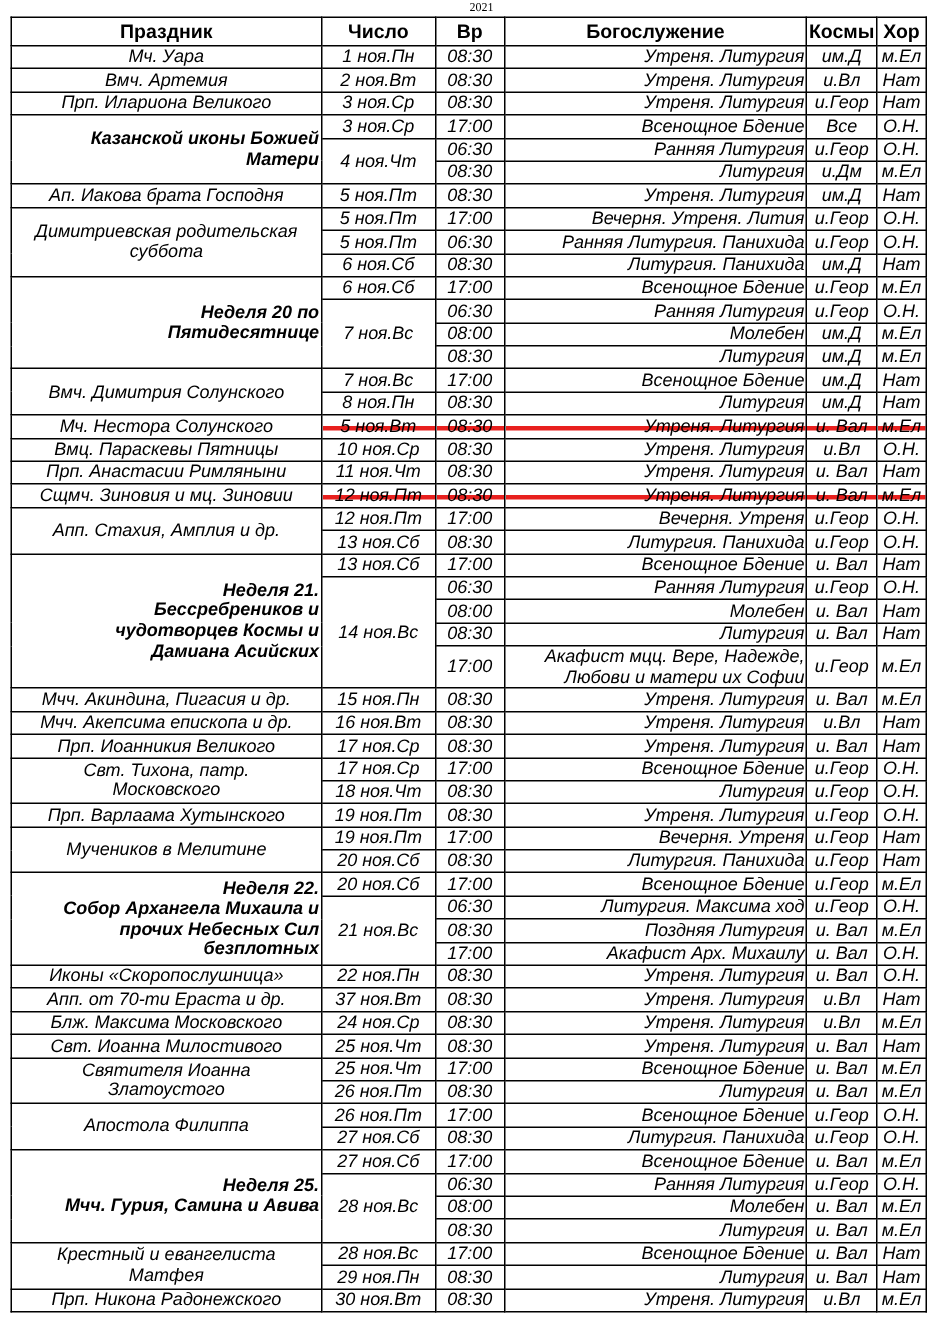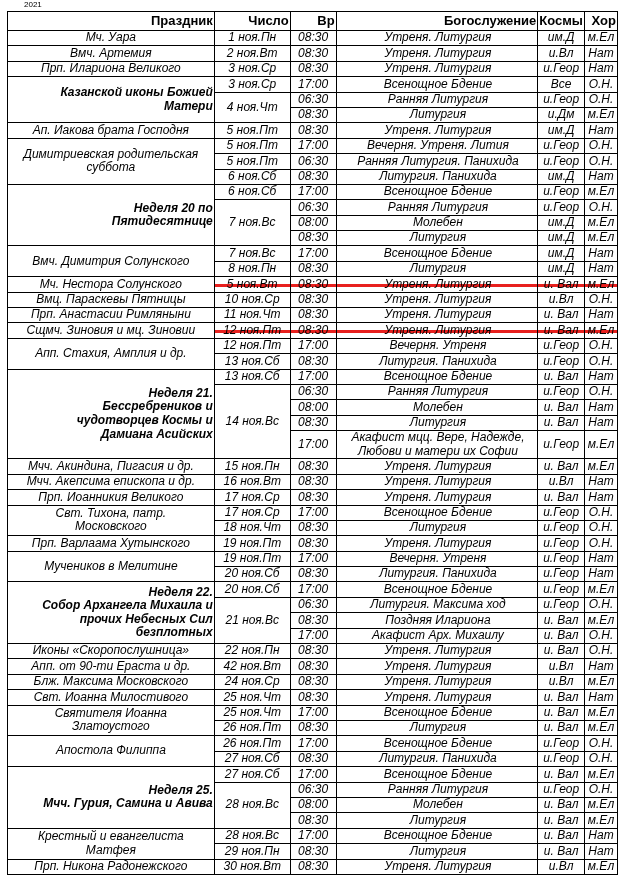--- a/index.html
+++ b/index.html
@@ -1,44 +1,44 @@
 <!DOCTYPE html>
 <html style="--strike: #e8201e;"><head>
 <meta charset="utf-8">
 <style>
   html,body{margin:0;padding:0;}
   body{
     width:618px;height:887px;background:#fff;color:#000;
     font-family:"Liberation Sans",sans-serif;overflow:hidden;
   }
   .year{
-    font-size:8px;line-height:10px;height:11px;
-    font-family:Liberation Sans, sans-serif;
+    text-align:center;font-size:8px;line-height:10px;height:11px;
+    font-family:Liberation Serif, serif;
     margin-left:24px;
   }
   table.schedule{
     border-collapse:collapse;table-layout:fixed;margin-left:7px;
   }
   col.c1{width:207px}col.c2{width:76px}col.c3{width:46px}
   col.c4{width:202px}col.c5{width:44px}col.c6{width:33px}
   th,td{
     border:1px solid #000;overflow:hidden;padding:0 1px;
     vertical-align:middle;
   }
   th{
     font-size:13px;font-weight:bold;height:18px;line-height:18px;
-    text-align:right;font-style:normal;
+    text-align:center;font-style:normal;
   }
   td{
     font-size:12px;font-style:italic;height:14.4px;line-height:13.6px;
     text-align:center;
   }
   td.c-feast{white-space:pre-line;}
   td.c-feast.em{font-weight:bold;text-align:right;}
-  td.c-service{text-align:center;padding-left:3px;margin-top:32px;}
+  td.c-service{text-align:right;padding-left:3px;margin-top:32px;}
   td.struck{
     background-image:linear-gradient(var(--strike,#e8201e),var(--strike,#e8201e));
     background-size:100% 3px;background-position:0 55%;background-repeat:no-repeat;
   }
 </style>
 </head>
 <body>
 
 <div class="year">2021</div>
 
@@ -341,41 +341,41 @@
       </tr>
       <tr>
         <td class="c-date" rowspan="3">21 ноя.Вс</td>
         <td class="c-time">06:30</td>
         <td class="c-service">Литургия. Максима ход</td>
         <td class="c-priest">и.Геор</td>
         <td class="c-choir">О.Н.</td>
       </tr>
       <tr>
         <td class="c-time">08:30</td>
-        <td class="c-service">Поздняя Илариона</td>
+        <td class="c-service">Поздняя Литургия</td>
         <td class="c-priest">и. Вал</td>
         <td class="c-choir">м.Ел</td>
       </tr>
       <tr>
         <td class="c-time">17:00</td>
         <td class="c-service">Акафист Арх. Михаилу</td>
         <td class="c-priest">и. Вал</td>
         <td class="c-choir">О.Н.</td>
       </tr>
       <tr>
         <td class="c-feast">Иконы «Скоропослушница»</td>
         <td class="c-date">22 ноя.Пн</td>
         <td class="c-time">08:30</td>
         <td class="c-service">Утреня. Литургия</td>
         <td class="c-priest">и. Вал</td>
         <td class="c-choir">О.Н.</td>
       </tr>
       <tr>
-        <td class="c-feast">Апп. от 90-ти Ераста и др.</td>
-        <td class="c-date">42 ноя.Вт</td>
+        <td class="c-feast">Апп. от 70-ти Ераста и др.</td>
+        <td class="c-date">37 ноя.Вт</td>
         <td class="c-time">08:30</td>
         <td class="c-service">Утреня. Литургия</td>
         <td class="c-priest">и.Вл</td>
         <td class="c-choir">Нат</td>
       </tr>
       <tr>
         <td class="c-feast">Блж. Максима Московского</td>
         <td class="c-date">24 ноя.Ср</td>
         <td class="c-time">08:30</td>
         <td class="c-service">Утреня. Литургия</td>

